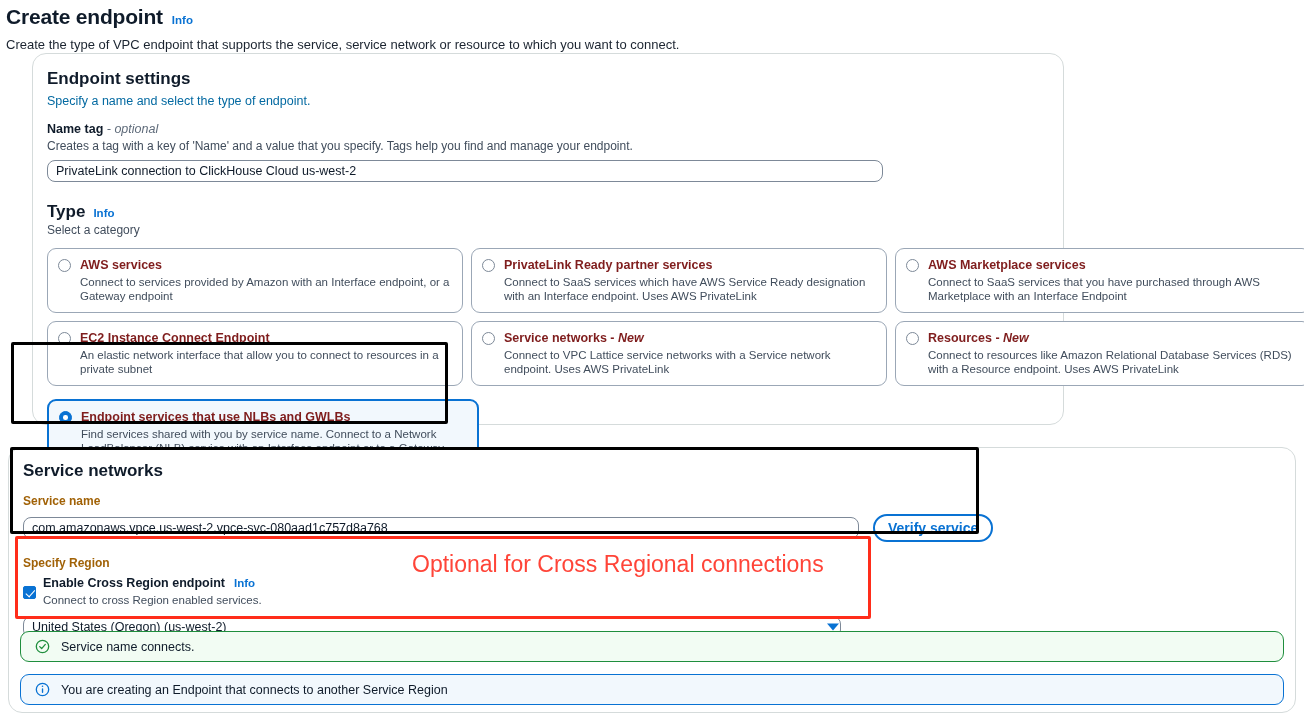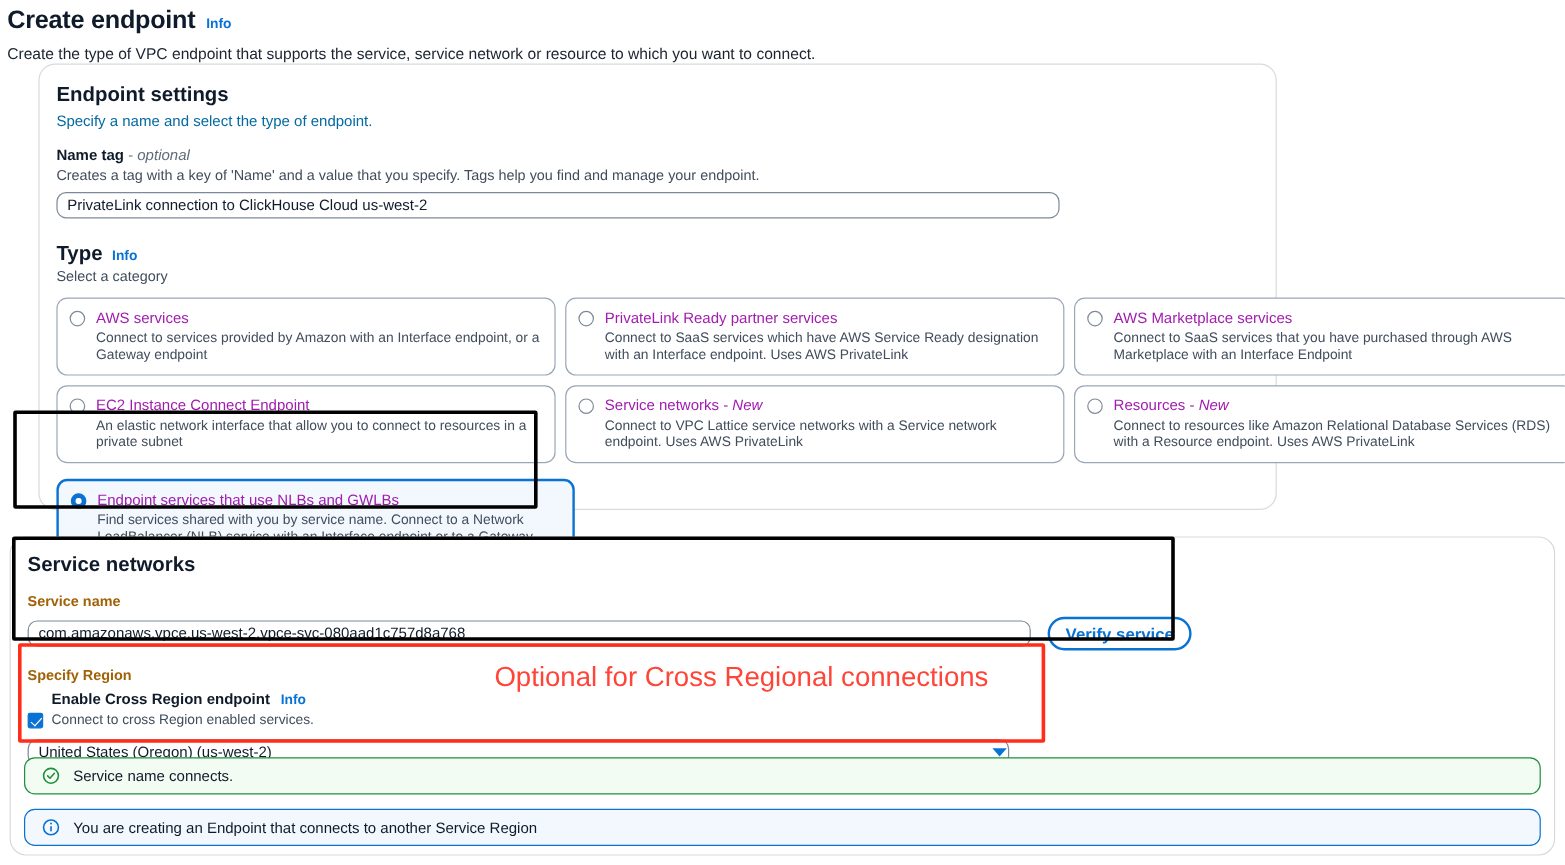--- a/index.html
+++ b/index.html
@@ -75,21 +75,21 @@
     flex: 0 0 13px; margin-top: 2px; position: relative;
   }
   .card.selected .radio {
     border-color: #0972d3; background: #0972d3;
   }
   .card.selected .radio::after {
     content: ""; position: absolute; left: 3.3px; top: 3.3px;
     width: 4.4px; height: 4.4px; border-radius: 50%; background: #fff;
   }
   .card-body { flex: 1 1 auto; min-width: 0; }
-  .card-title { font-size: 12.5px; font-weight: normal; color: #a21caf; line-height: 16px; }
+  .card-title { font-size: 12.5px; font-weight: bold; color: #7f1d1d; line-height: 16px; }
   .card-desc { font-size: 11.5px; color: #414d5c; line-height: 14px; margin-top: 2px; }
 
   
   .selected-wrap { position: absolute; left: 14px; top: 345px; width: 432px; }
   .anno-black {
     position: absolute; border: 3px solid #000; border-radius: 2px;
     pointer-events: none;
   }
   .anno-red {
     position: absolute; border: 3px solid #ff2d1a; border-radius: 2px;
@@ -100,21 +100,21 @@
   .svc-name-row { display: flex; align-items: center; gap: 14px; margin-top: 6px; }
   .btn-outline {
     border: 2px solid #0972d3; border-radius: 16px;
     background: #fff; color: #0972d3;
     font-family: "Liberation Sans", sans-serif;
     font-size: 14px; font-weight: bold;
     padding: 4px 13px; cursor: pointer; white-space: nowrap;
   }
   .svc-region-block { margin-top: 14px; }
   .small-label { font-size: 12px; font-weight: bold; color: #a16207; }
-  .checkbox-row { display: flex; align-items: flex-end; gap: 7px; margin-top: 6px; }
+  .checkbox-row { display: flex; align-items: center; gap: 7px; margin-top: 6px; }
   .checkbox {
     width: 13px; height: 13px; border-radius: 2px;
     background: #0972d3; border: 1px solid #0972d3;
     flex: 0 0 13px; margin-top: 2px; position: relative;
   }
   .checkbox::after {
     content: ""; position: absolute; left: 3.6px; top: 1px;
     width: 4px; height: 7.5px;
     border: solid #fff; border-width: 0 1.8px 1.8px 0;
     transform: rotate(42deg);

